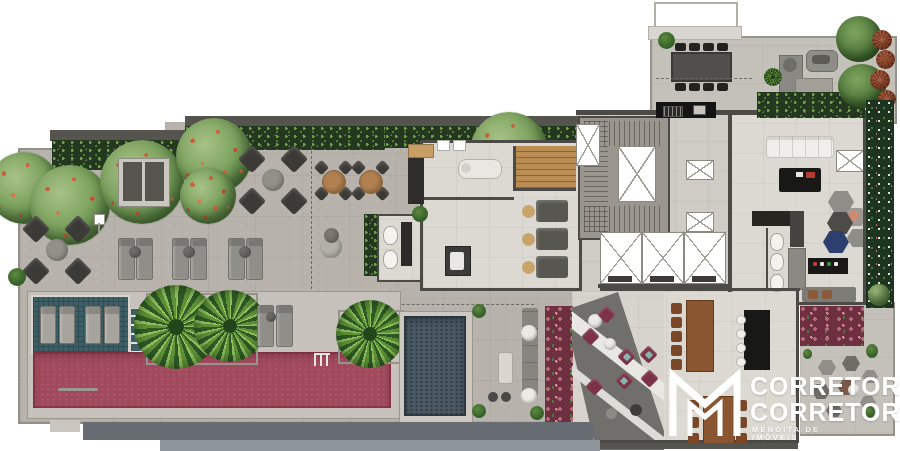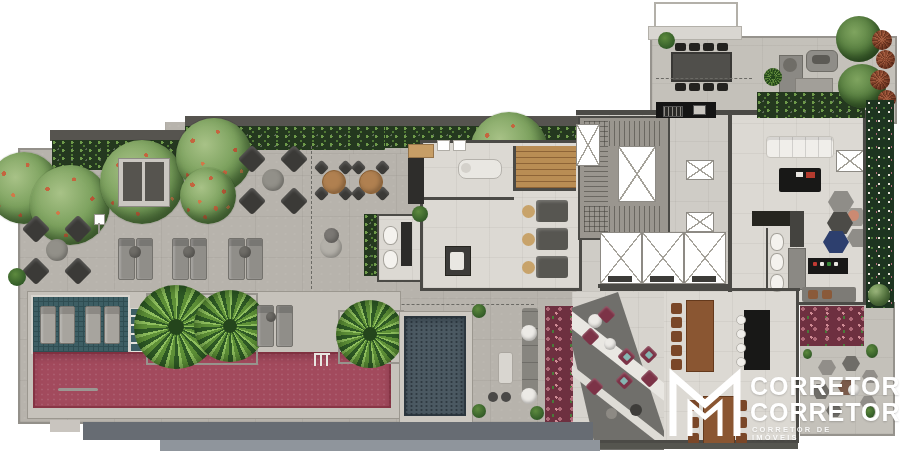--- a/index.html
+++ b/index.html
@@ -370,16 +370,16 @@
   <div class="ab" style="left:160px;top:440px;width:440px;height:11px;background:var(--fascia2,#8f959c);"></div>
   <div class="ab" style="left:600px;top:443px;width:198px;height:6px;background:#55554f;"></div>
 
   <div class="ab" style="left:660px;top:360px;width:210px;height:82px;">
     <svg width="80" height="76" viewBox="0 0 80 76" style="position:absolute;left:6px;top:4px;">
       <path d="M7,72 L7,12 L39,40 L71,12 L71,72" fill="none" stroke="#ffffff" stroke-width="7"></path>
       <path d="M24,72 L24,40 L39,53 L54,40 L54,72" fill="none" stroke="#ffffff" stroke-width="5"></path>
     </svg>
     <div class="logo-text" style="position:absolute;left:90px;top:14px;font-size:25px;">CORRETOR</div>
     <div class="logo-text" style="position:absolute;left:90px;top:40px;font-size:25px;">CORRETOR</div>
-    <div class="logo-text" style="position:absolute;left:92px;top:66px;font-size:7.5px;letter-spacing:2.2px;opacity:.85;">CORRETOR DE IMÓVEIS</div>
+    <div class="logo-text" style="position:absolute;left:92px;top:66px;font-size:7.5px;letter-spacing:2.2px;opacity:.85;">MENOITA DE IMÓVEIS</div>
   </div>
 
 </div>
 
 </body></html>

